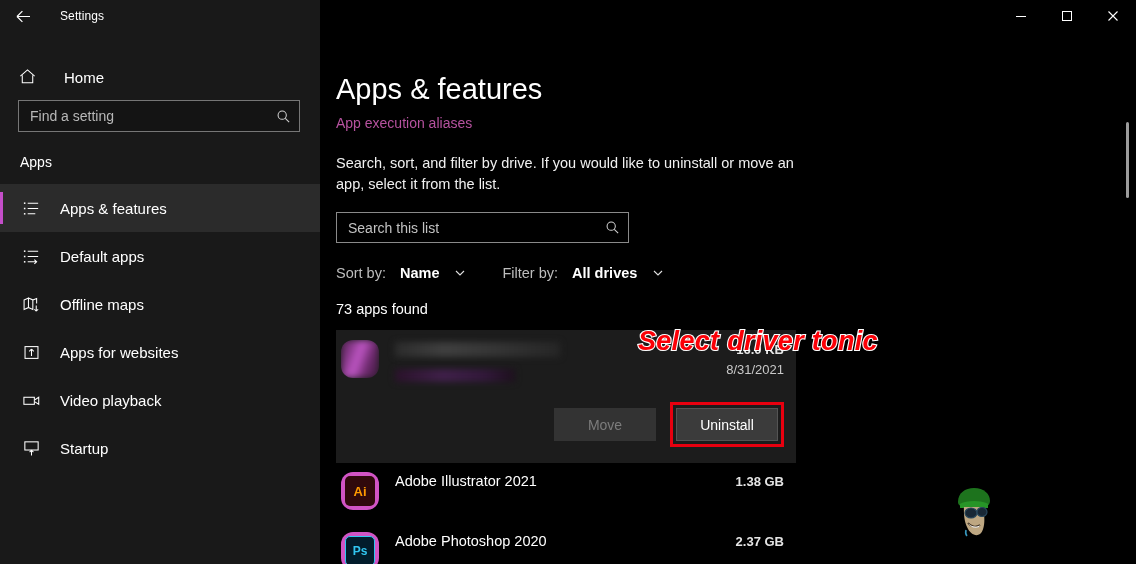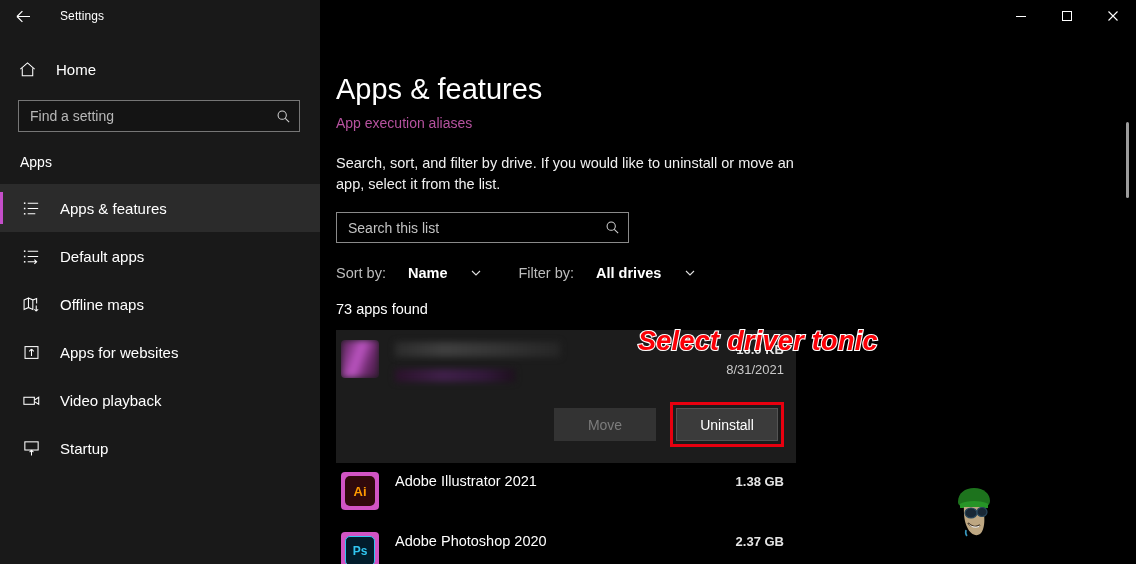--- a/index.html
+++ b/index.html
@@ -65,24 +65,24 @@
 
   
   .sidebar {
     width: 320px;
     flex: 0 0 320px;
     background: #191919;
     padding-top: 20px;
     position: relative;
   }
   .home-row {
-    display: flex; align-items: center;
+    display: flex; align-items: flex-end;
     height: 34px;
     padding-left: 16px;
-    gap: 18px;
+    gap: 26px;
   }
   .home-row .ico { width: 22px; display:flex; align-items:center; justify-content:center; color:#fff; }
   .home-row .lbl { font-size: 15px; color: #ffffff; }
 
   .side-search {
     margin: 14px 20px 0 18px;
     height: 32px;
     background: #141414;
     border: 1px solid #767676;
     display: flex; align-items: center;
@@ -158,21 +158,21 @@
     font-family: "Liberation Sans", sans-serif;
   }
   .list-search input::placeholder { color: #c2c2c2; opacity: 1; }
   .list-search .sico { color: #d2d2d2; display:flex; }
 
   .filters {
     margin-top: 22px;
     display: flex; align-items: center; gap: 36px;
     font-size: 14.5px;
   }
-  .filter { display: flex; align-items: center; gap: 22px; }
+  .filter { display: flex; align-items: center; gap: 14px; }
   .filter .pre { color: #bdbdbd; }
   .filter .val { color: #ffffff; font-weight: bold; }
   .filter .chev { color: #e0e0e0; display:flex; margin-left: 1px; }
 
   .count {
     margin-top: 20px;
     font-size: 14.5px;
     color: #ffffff;
   }
 
@@ -189,21 +189,21 @@
   .app-row.selected {
     background: #1c1c1c;
     height: 133px;
     flex-direction: column;
     padding: 0;
   }
   .sel-top { display: flex; width: 100%; padding: 10px 12px 0 5px; }
   .app-icon {
     width: 38px; height: 38px;
     flex: 0 0 38px;
-    border-radius: 4px;
+    border-radius: 12px;
     display: flex; align-items: center; justify-content: center;
     font-size: 14px; font-weight: bold;
     overflow: hidden;
   }
   .app-icon.ai { background: #d154c4; }
   .app-icon.ai .inner {
     width: 30px; height: 30px; border-radius: 5px;
     background: #30090c; color: #ff9a00;
     display:flex; align-items:center; justify-content:center;
     font-size: 13px; font-weight: bold;

